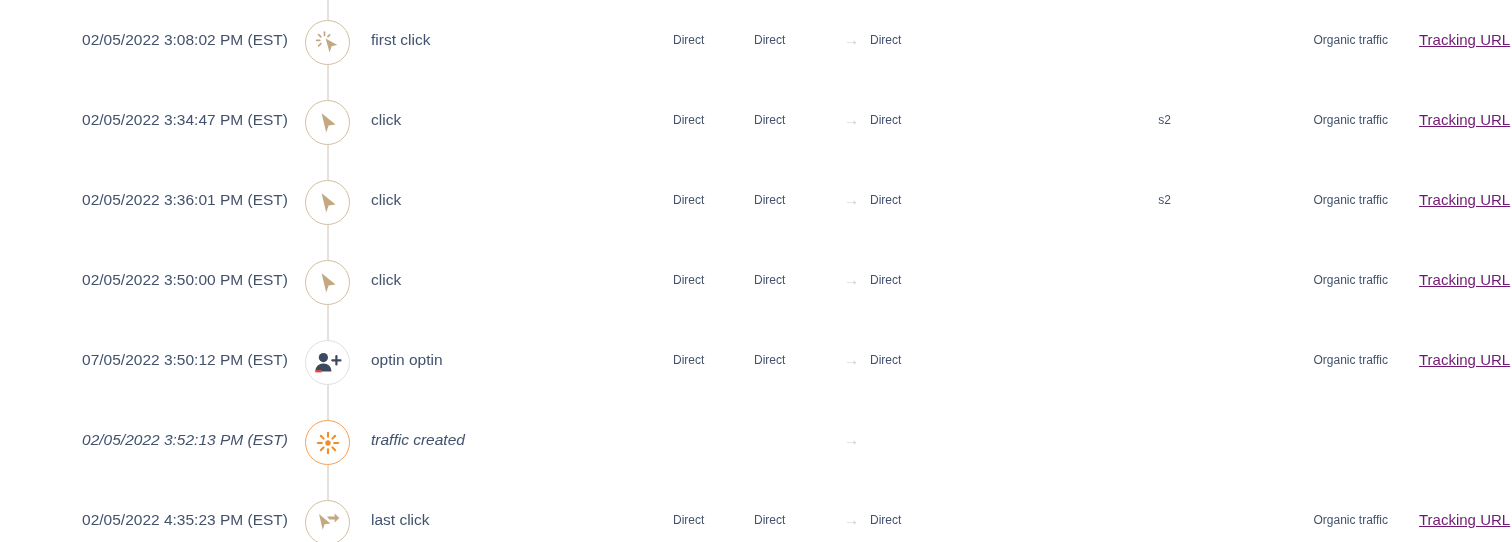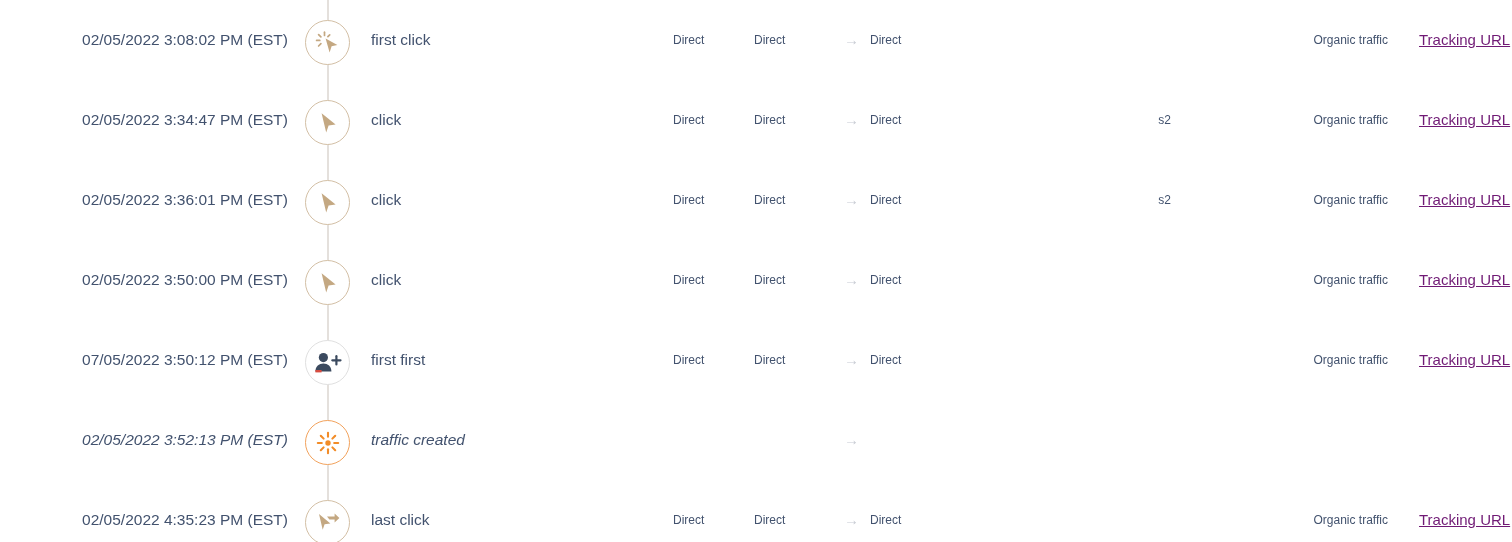--- a/index.html
+++ b/index.html
@@ -212,21 +212,21 @@
             <circle cx="9.4" cy="6.6" r="4.6" fill="#3b4a5f"></circle>
             <path d="M1.4 20.6 C1.4 15.4 5.0 12.6 9.4 12.6 C13.8 12.6 17.4 15.4 17.4 20.6 Z" fill="#3b4a5f"></path>
             <rect x="1.4" y="19.0" width="6.2" height="2.4" fill="#d84b3f"></rect>
             <g stroke="#3b4a5f" stroke-width="2.2" stroke-linecap="round">
               <line x1="22.4" y1="5.2" x2="22.4" y2="13.4"></line>
               <line x1="18.3" y1="9.3" x2="26.5" y2="9.3"></line>
             </g>
           </svg>
         </span>
       </div>
-      <div class="event-label">first first</div>
+      <div class="event-label">optin optin</div>
       <div class="col col-source">Direct</div>
       <div class="col col-medium">Direct</div>
       <div class="col col-arrow">→</div>
       <div class="col col-channel">Direct</div>
       <div class="col col-traffic">Organic traffic</div>
       <a class="col-link">Tracking URL</a>
     </div>
     <div class="row" style="top: 400px; font-style: italic;">
       <div class="timestamp">02/05/2022 3:52:13 PM (EST)</div>
       <div class="node node-orange">

